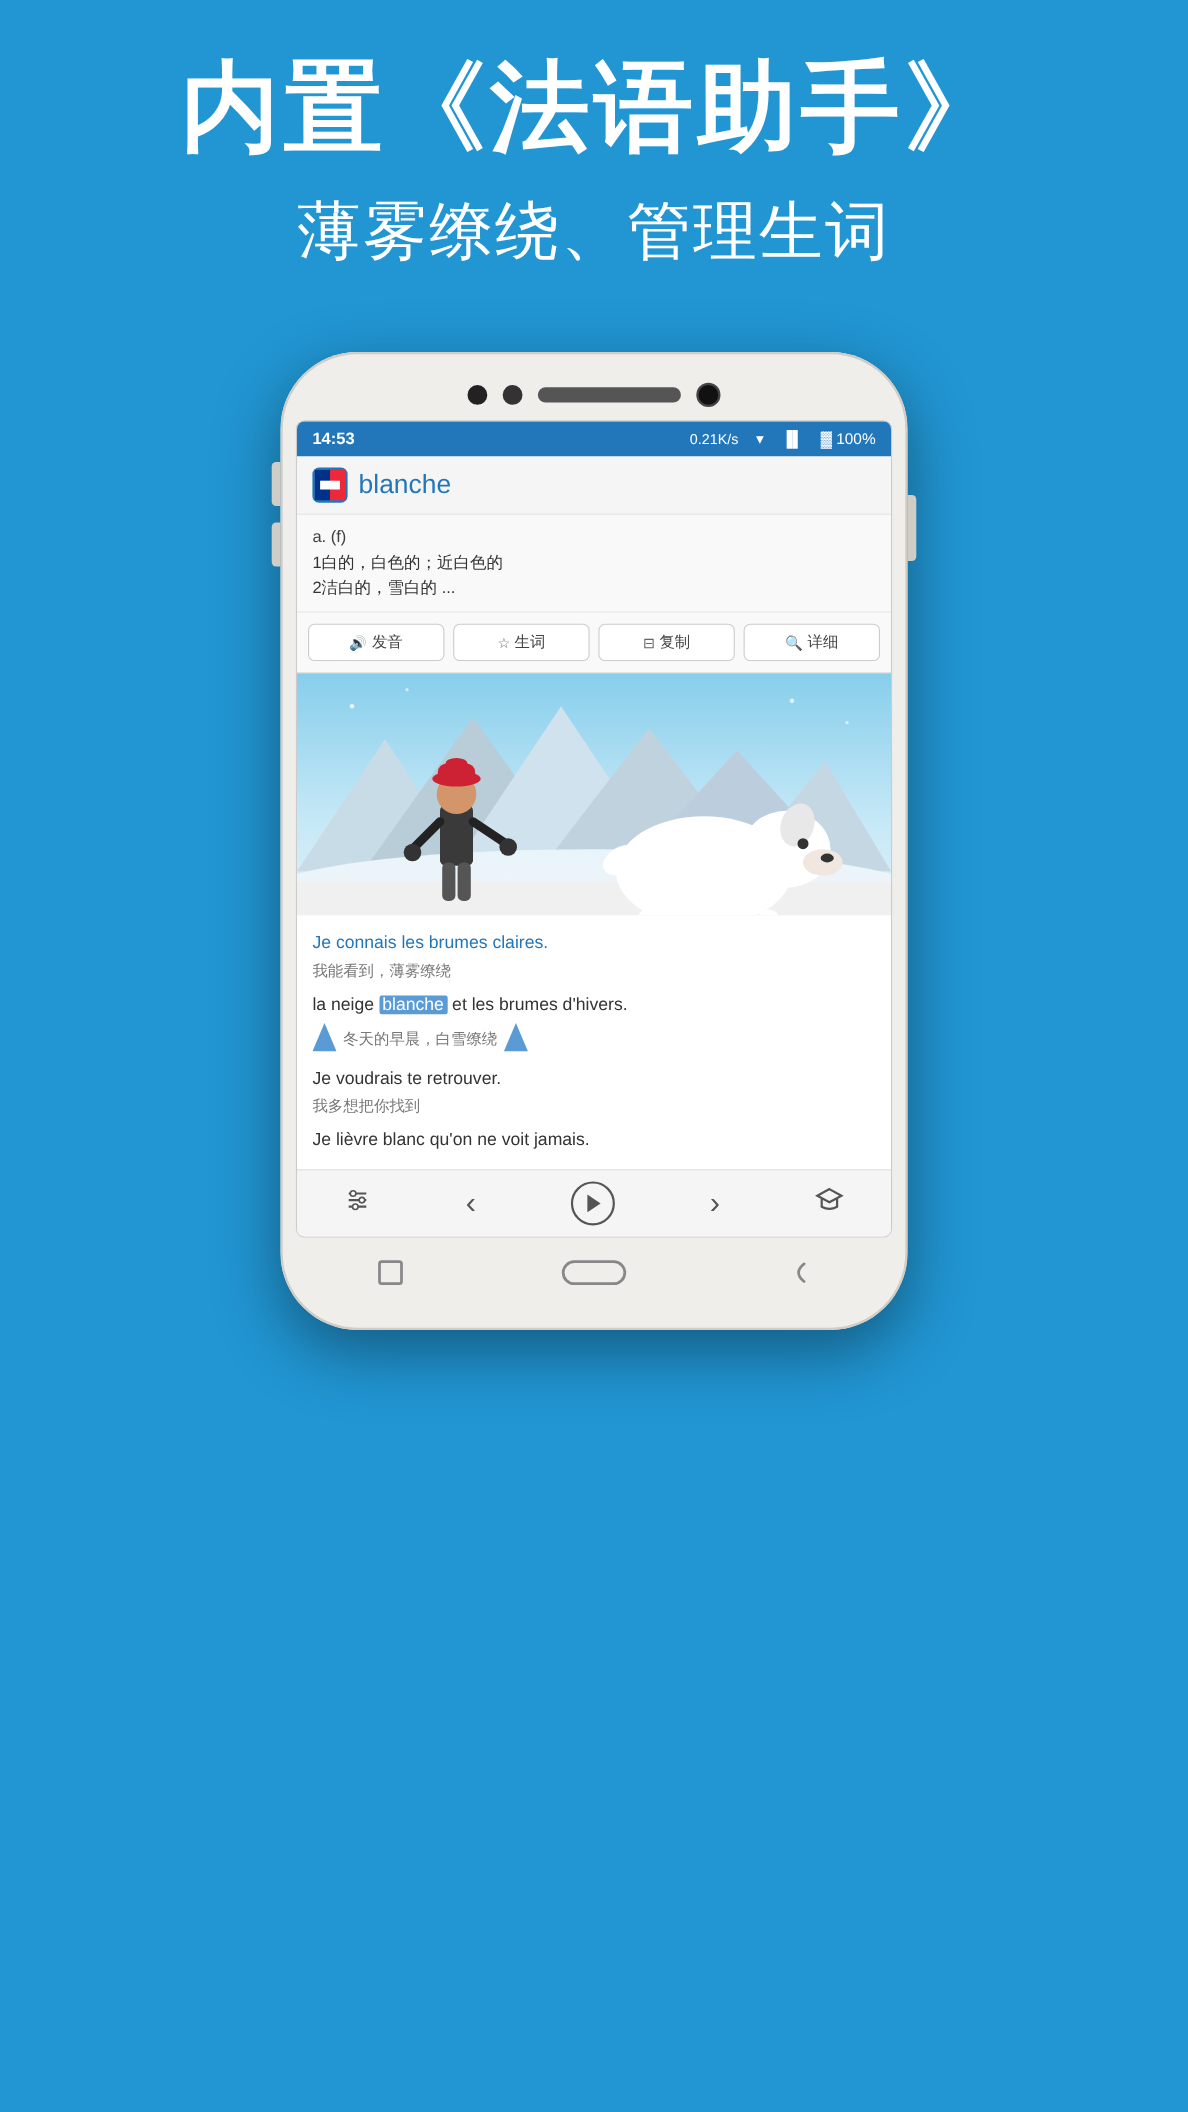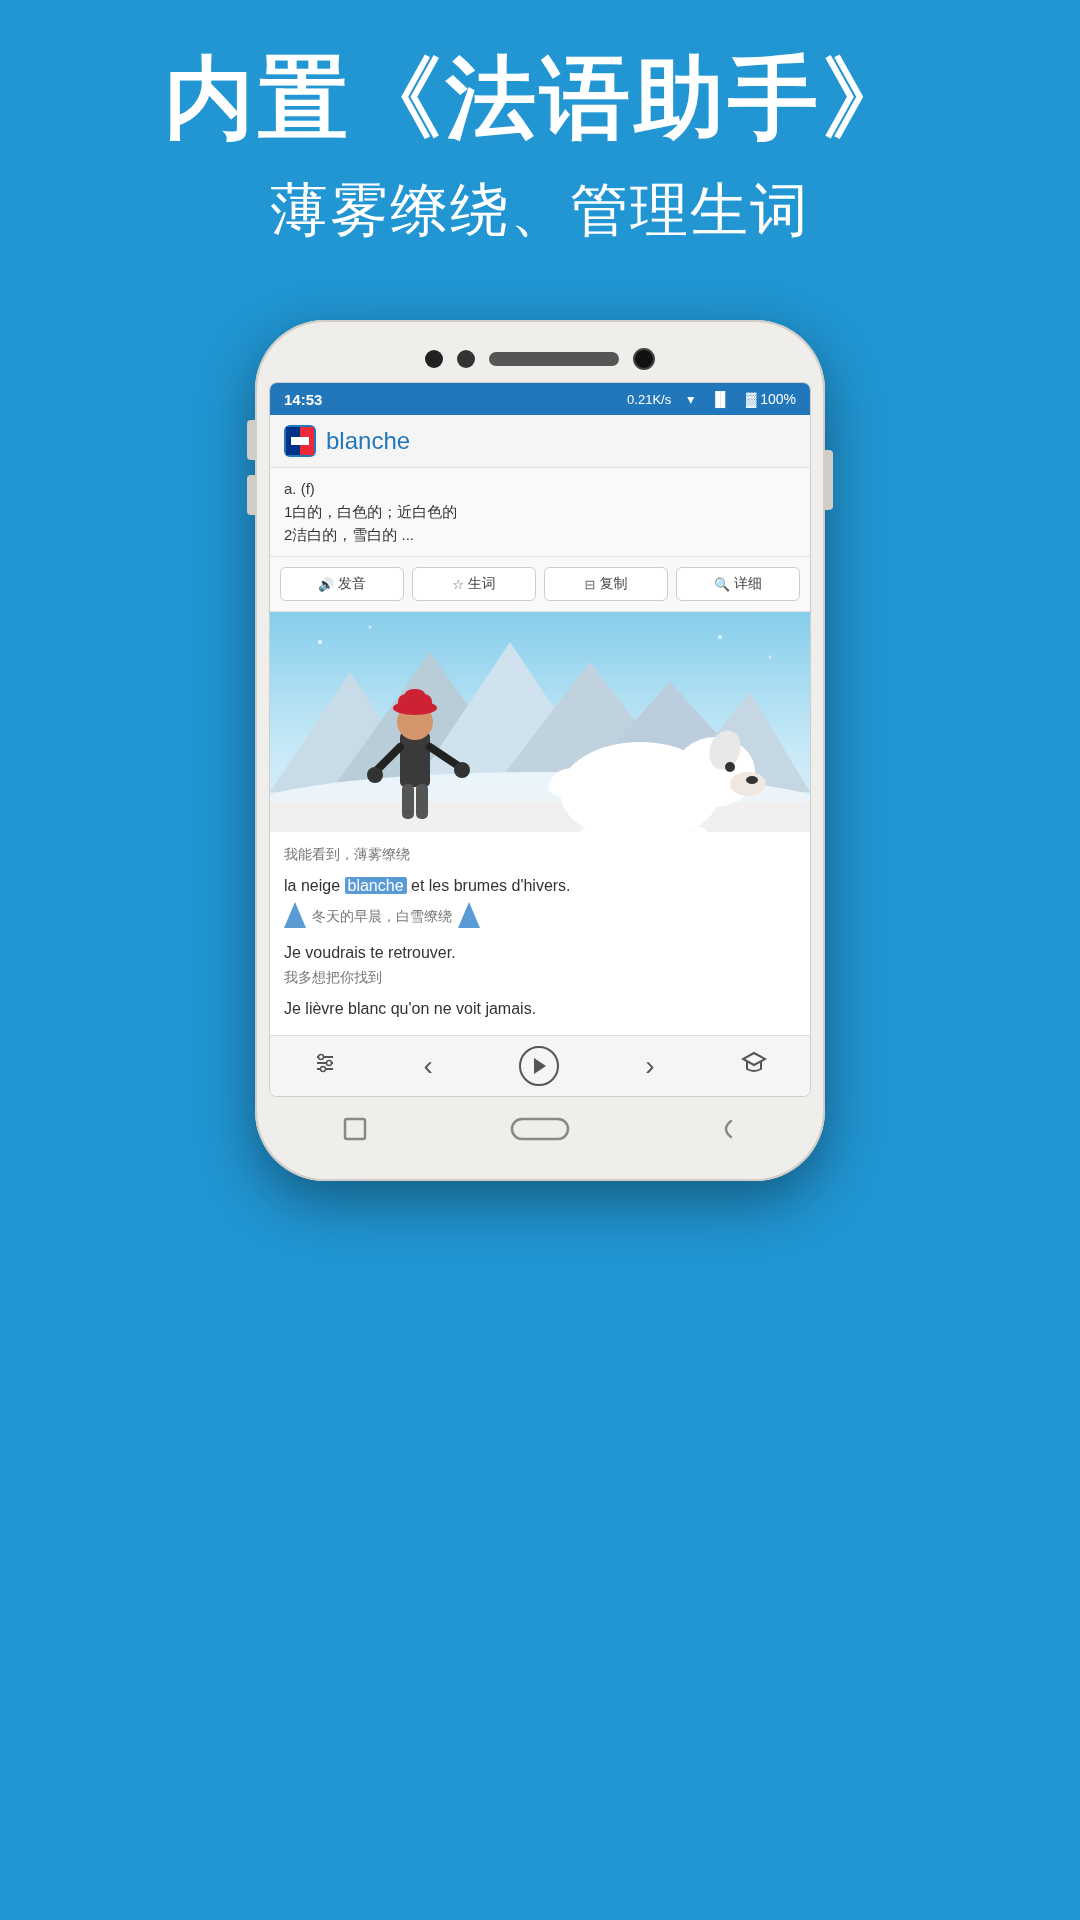--- a/index.html
+++ b/index.html
@@ -473,20 +473,23 @@
           </g>
 
           <circle cx="50" cy="30" r="2" fill="white" opacity="0.8"></circle>
           <circle cx="100" cy="15" r="1.5" fill="white" opacity="0.6"></circle>
           <circle cx="450" cy="25" r="2" fill="white" opacity="0.7"></circle>
           <circle cx="500" cy="45" r="1.5" fill="white" opacity="0.6"></circle>
         </svg>
       </div>
 
       <div class="sentences-area">
+        <div class="sentence-fr">
+          <span>Je connais les brumes claires.</span>
+        </div>
         <div class="sentence-zh">我能看到，薄雾缭绕</div>
 
         <div class="sentence-fr-highlight">
           <span>la neige </span><span class="highlight-word">blanche</span><span> et les brumes d'hivers.</span>
         </div>
         <div class="sentence-zh-2">
           <span>
             <svg width="22" height="26" viewBox="0 0 22 26">
                 <polygon points="11,0 22,26 0,26" fill="#5B9BD5"></polygon>
               </svg>

